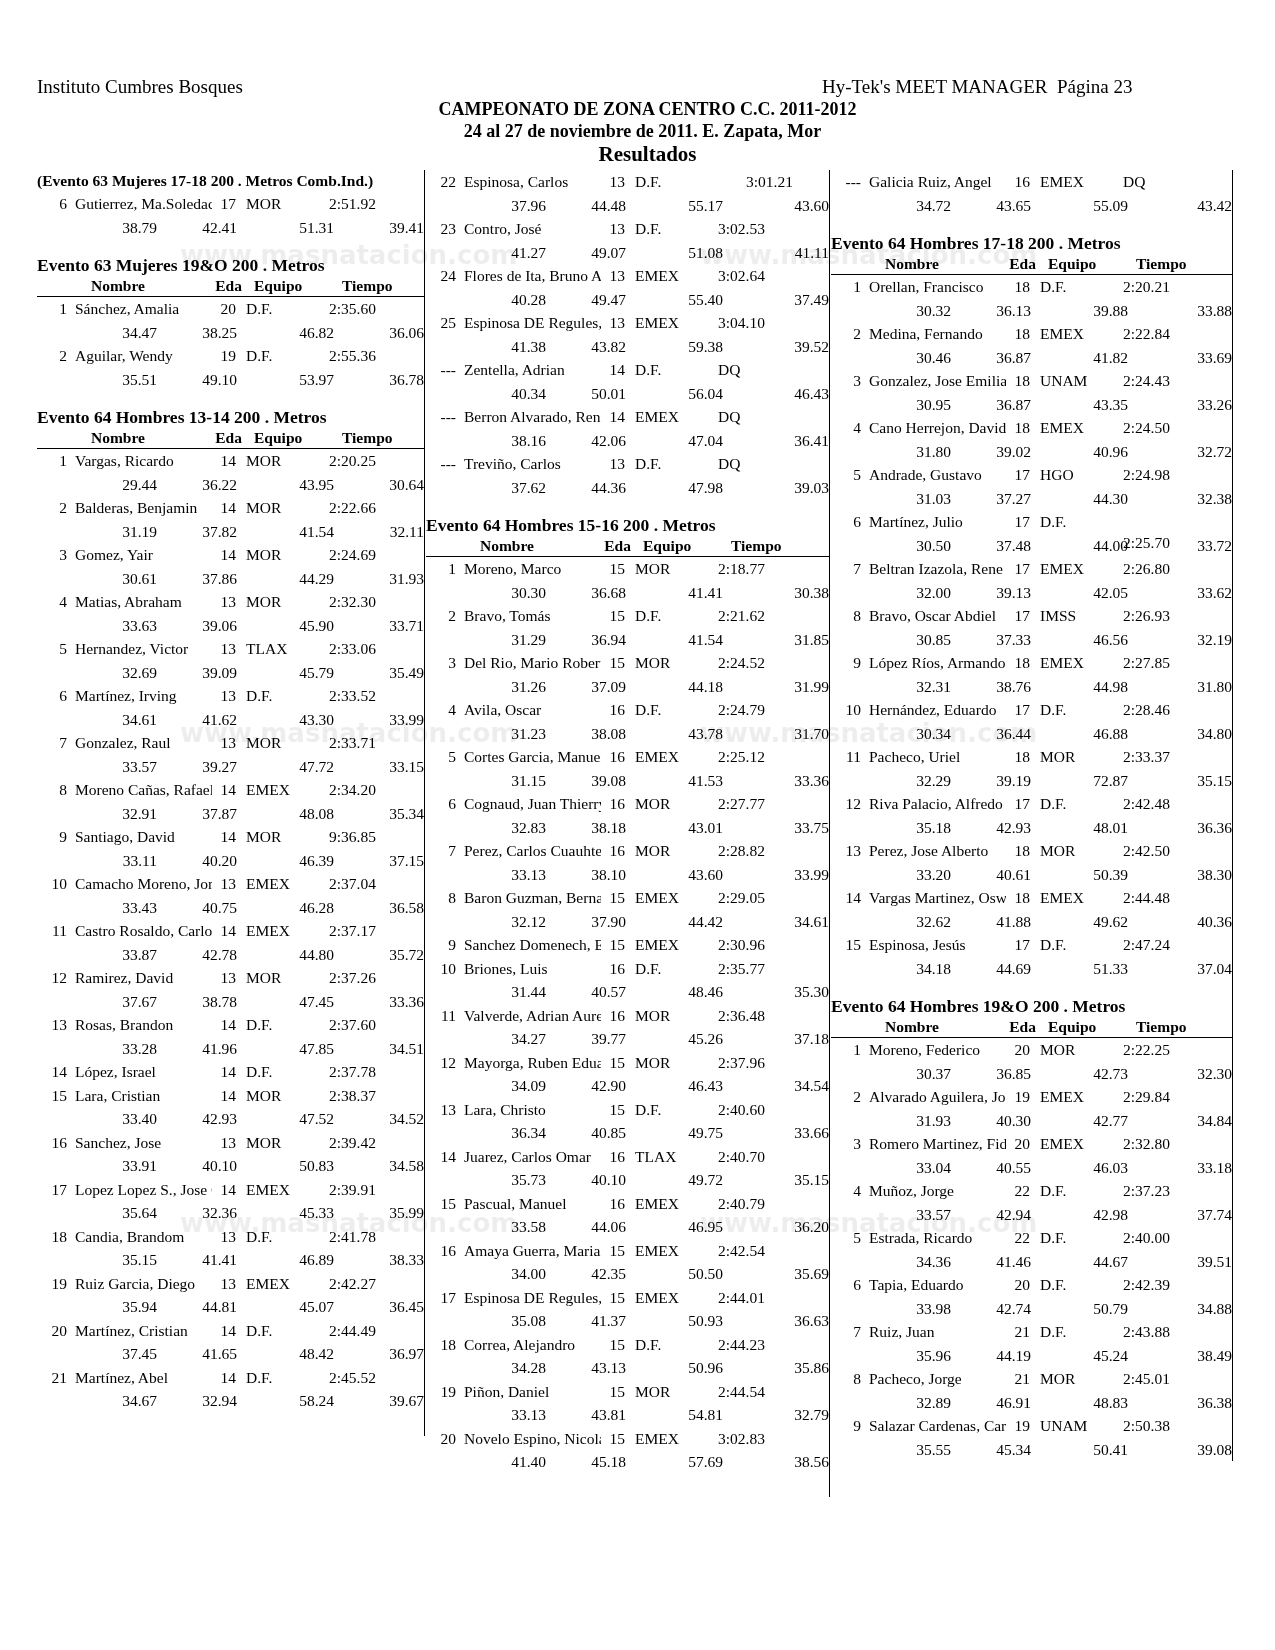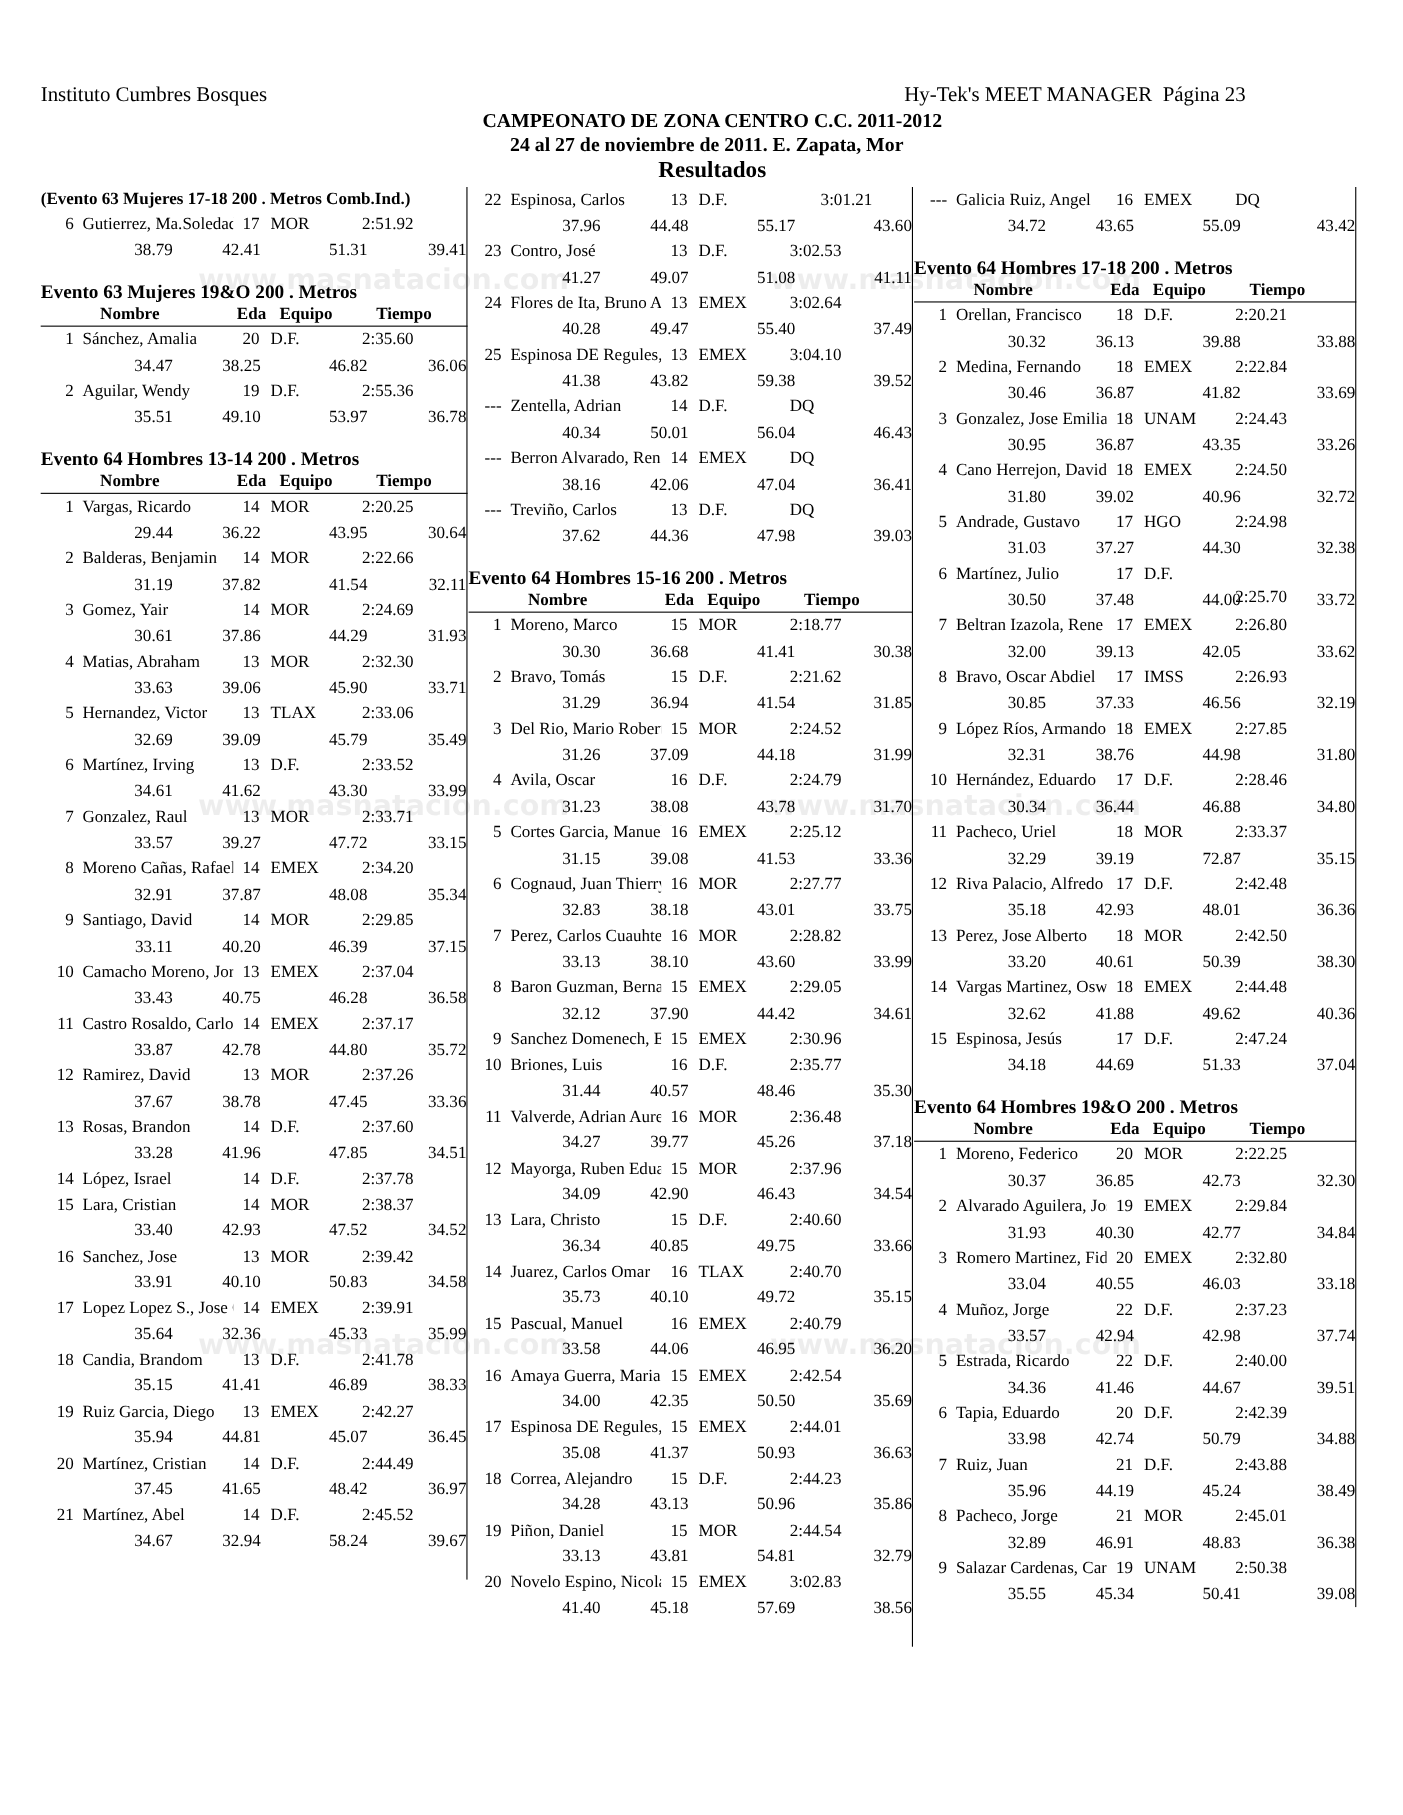--- a/index.html
+++ b/index.html
@@ -216,21 +216,21 @@
       <span class="s1">32.91</span>
       <span class="s2">37.87</span>
       <span class="s3">48.08</span>
       <span class="s4">35.34</span>
     </div>
     <div class="row">
       <span class="place">9</span>
       <span class="name">Santiago, David</span>
       <span class="age">14</span>
       <span class="team">MOR</span>
-      <span class="time" style="flex: 1 1 0%;">2:29.85</span>
+      <span class="time" style="flex: 1 1 0%;">9:36.85</span>
     </div>
     <div class="split">
       <span class="s1">33.11</span>
       <span class="s2">40.20</span>
       <span class="s3">46.39</span>
       <span class="s4">37.15</span>
     </div>
     <div class="row">
       <span class="place">10</span>
       <span class="name">Camacho Moreno, Jor</span>

